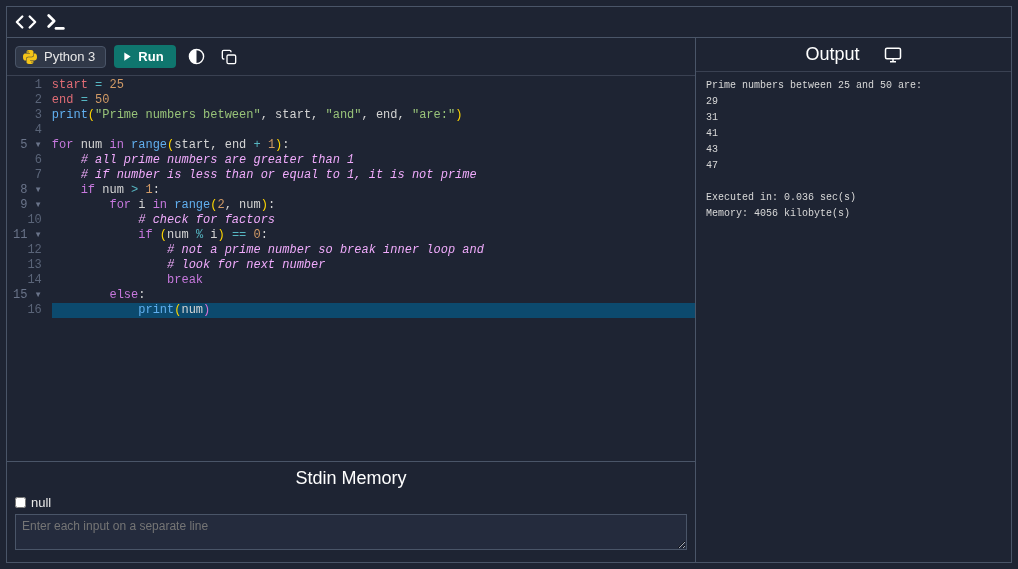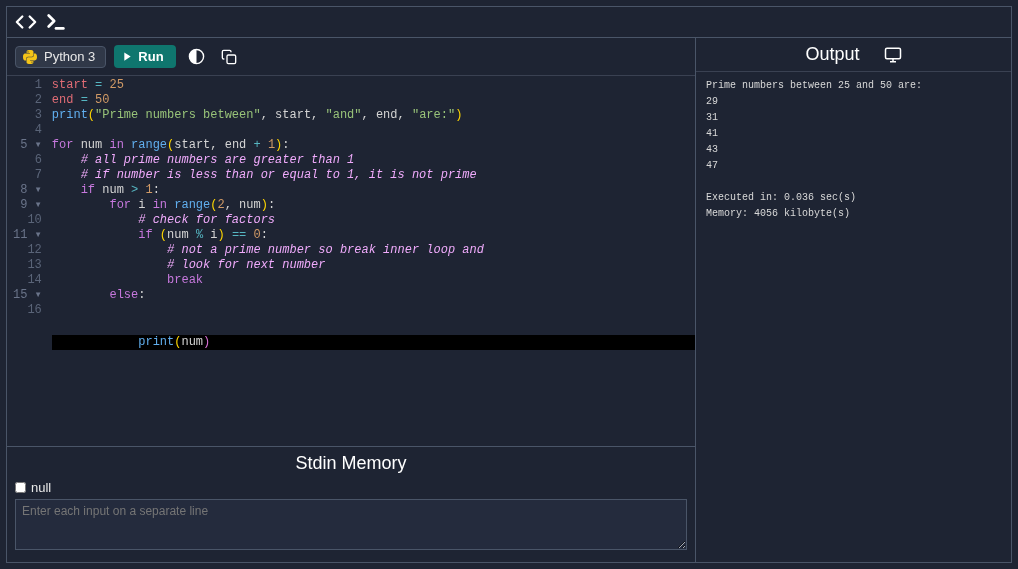--- a/index.html
+++ b/index.html
@@ -99,21 +99,21 @@
   background: #1e2433;
 }
 .gutter .fold { color: #6a748a; }
 .code {
   padding: 2px 0;
   flex: 1;
   white-space: pre;
   color: #d4d4d4;
 }
 .code .line { display: block; height: 15px; }
-.line.active { background: #000000; margin-top: 32px; }
+.line.active { background: #0c4a6e; }
 .kw { color: #c678dd; }
 .op { color: #56b6c2; }
 .num { color: #d19a66; }
 .str { color: #98c379; }
 .fn { color: #61afef; }
 .cm { color: #f0abfc; font-style: italic; }
 .var { color: #e06c75; }
 .par { color: #ffd700; }
 .par2 { color: #da70d6; }
 .stdin-section {
@@ -123,21 +123,21 @@
 .stdin-title {
   text-align: center;
   font-size: 18px;
   color: #fff;
   padding: 2px 0 6px;
 }
 .null-row { display: flex; align-items: center; gap: 5px; font-size: 13px; margin-bottom: 4px; }
 .null-row input[type=checkbox] { width: 11px; height: 11px; }
 .stdin-ta {
   width: 100%;
-  height: 51px;
+  height: 36px;
   background: #242b3d;
   border: 1px solid #4a5568;
   color: #888;
   font-size: 12px;
   padding: 4px 6px;
   resize: both;
   font-family: inherit;
 }
 .output-title {
   text-align: center;

